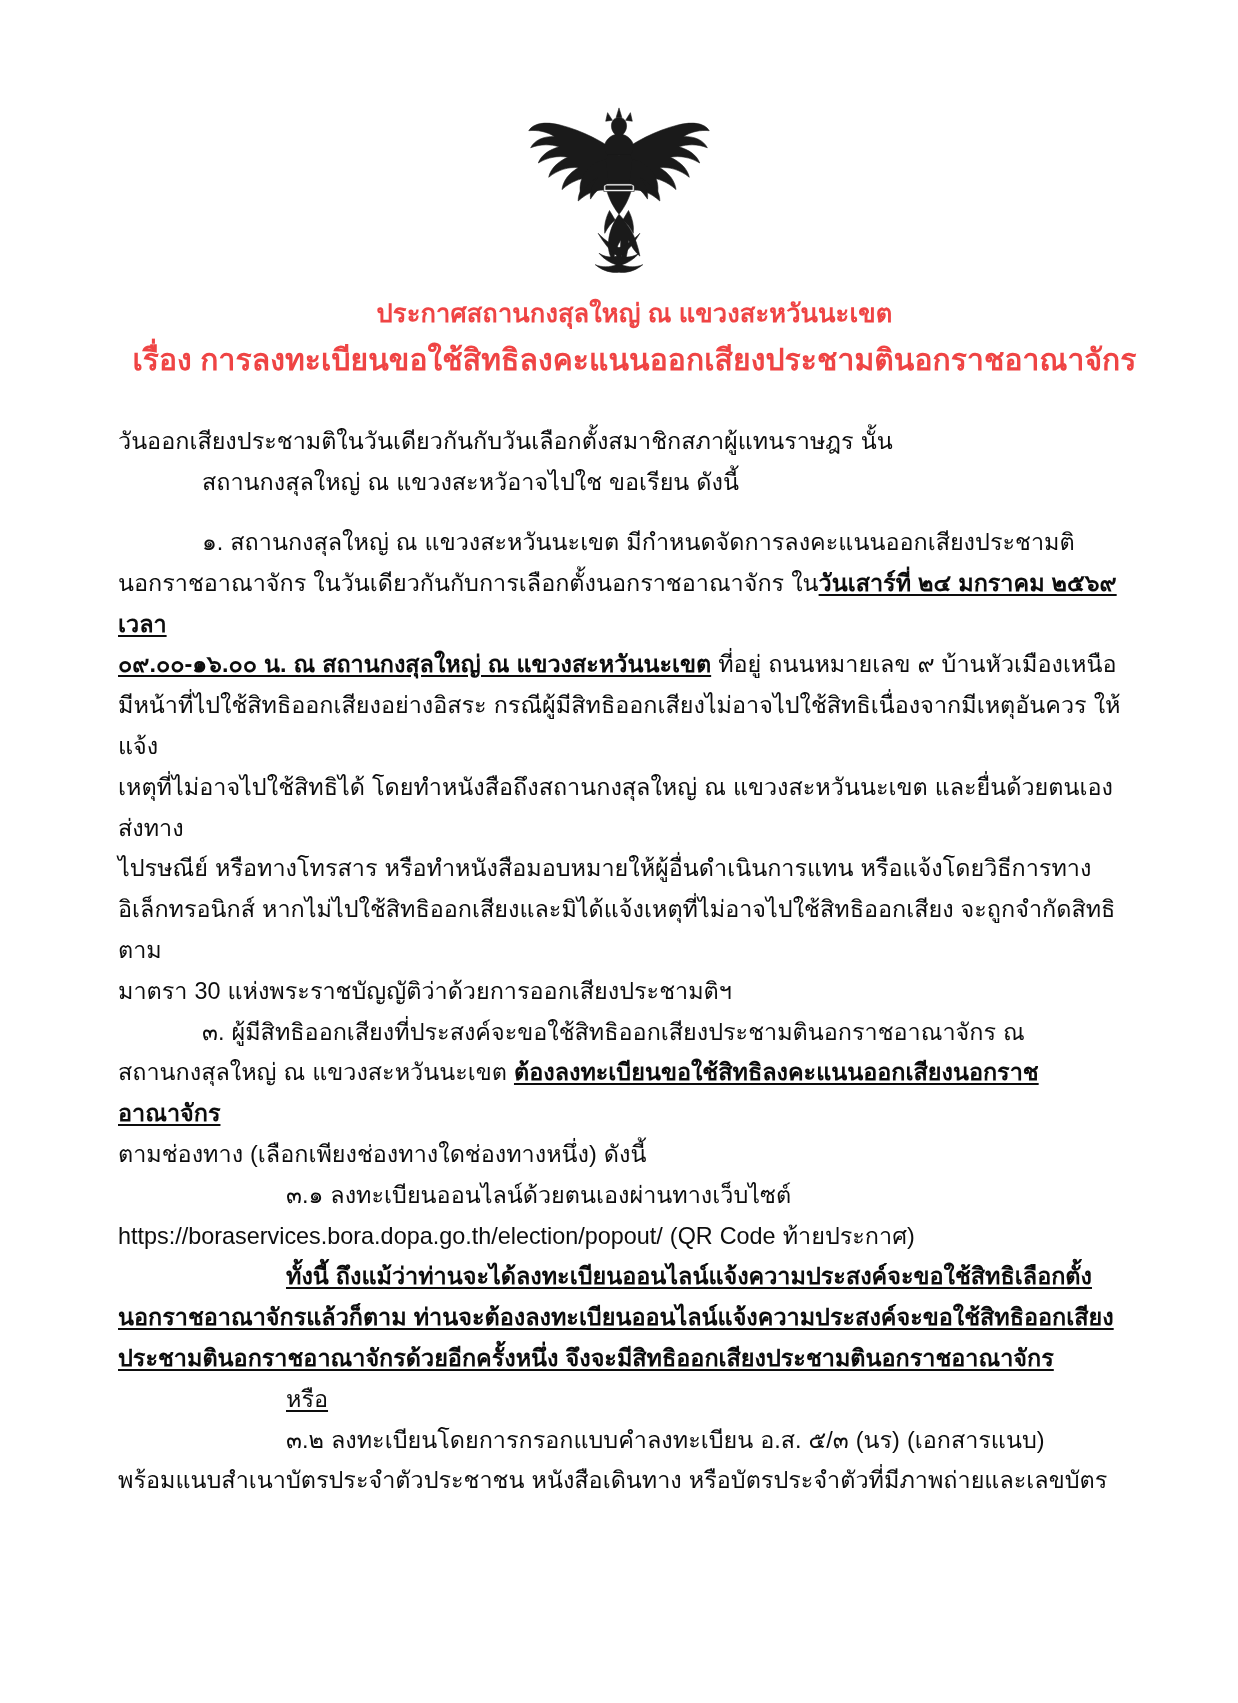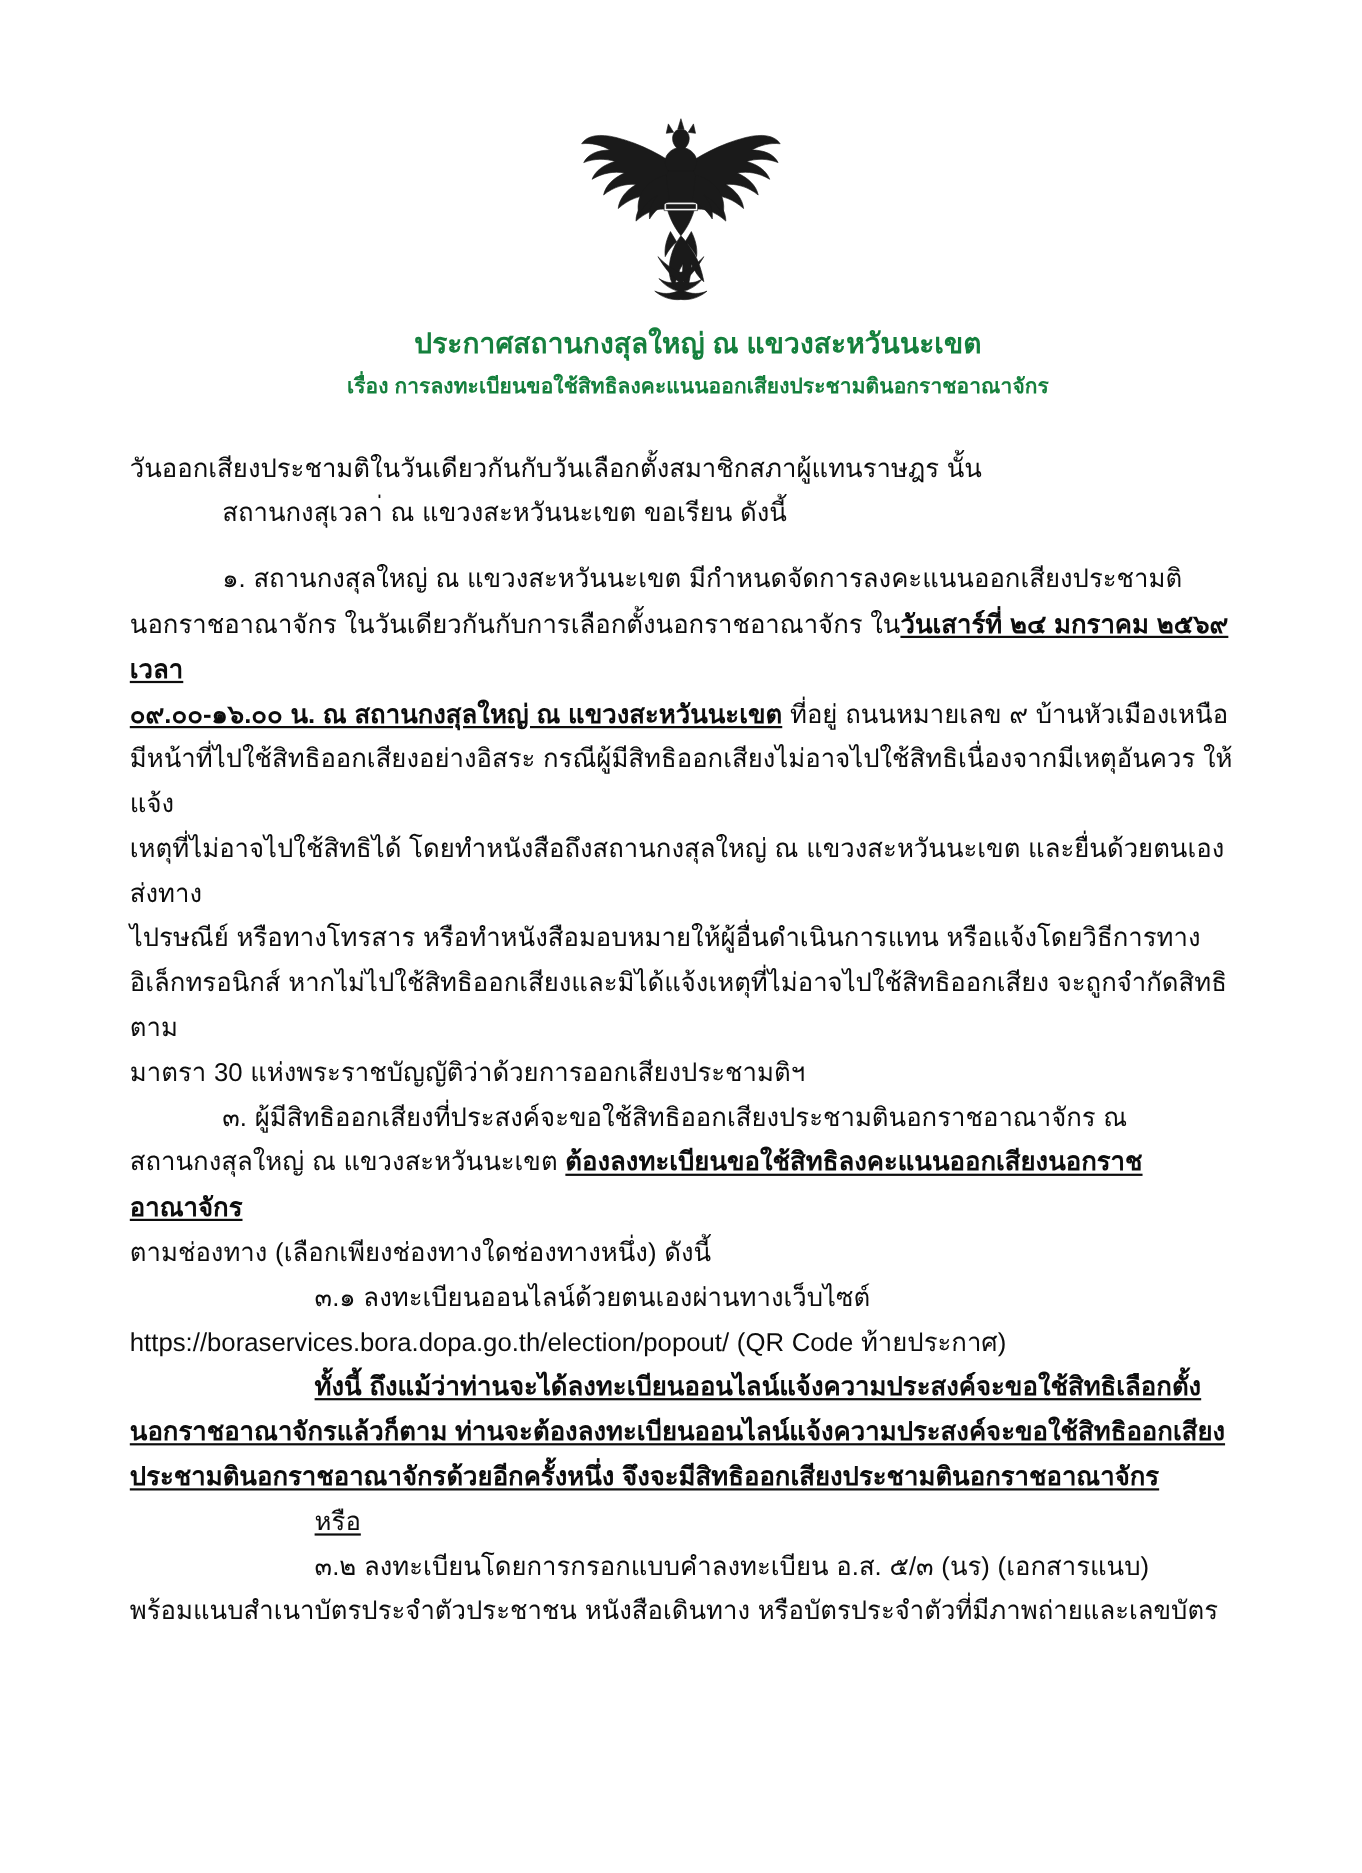--- a/index.html
+++ b/index.html
@@ -37,30 +37,30 @@
 
   
   .headings {
     margin-top: 16px;
     text-align: center;
   }
   .doc-title,
   .doc-subject {
     font-family: "Liberation Sans", "DejaVu Sans", sans-serif;
     font-weight: 700;
-    color: #15803d;
+    color: #ef4444;
     letter-spacing: .1px;
     margin-left: 31px;
   }
   .doc-title {
     font-size: 25.5px;
     line-height: 1.45;
   }
   .doc-subject {
-    font-size: 19px;
+    font-size: 30px;
     line-height: 1.45;
     margin-top: 6px;
   }
 
   
   .body-block {
     margin: 0 auto;
     padding: 0 112px 0 118px;
     margin-top: 40px;
   }
@@ -158,21 +158,21 @@
   </div>
 
   <div class="headings">
     <div class="doc-title">ประกาศสถานกงสุลใหญ่ ณ แขวงสะหวันนะเขต</div>
     <div class="doc-subject">เรื่อง การลงทะเบียนขอใช้สิทธิลงคะแนนออกเสียงประชามตินอกราชอาณาจักร</div>
   </div>
 
   <div class="body-block">
 
     <p class="para">วันออกเสียงประชามติในวันเดียวกันกับวันเลือกตั้งสมาชิกสภาผู้แทนราษฎร นั้น</p>
-    <p class="para indent-1">สถานกงสุเวลา่ ณ แขวงสะหวันนะเขต ขอเรียน ดังนี้</p>
+    <p class="para indent-1">สถานกงสุลใหญ่ ณ แขวงสะหวัอาจไปใช ขอเรียน ดังนี้</p>
 
     <p class="para indent-1 gap-sm">๑. สถานกงสุลใหญ่ ณ แขวงสะหวันนะเขต มีกำหนดจัดการลงคะแนนออกเสียงประชามติ</p>
     <p class="para">
       <span>นอกราชอาณาจักร ในวันเดียวกันกับการเลือกตั้งนอกราชอาณาจักร ใน</span><b class="bu">วันเสาร์ที่ ๒๔ มกราคม ๒๕๖๙ เวลา</b>
     </p>
     <p class="para">
       <b class="bu">๐๙.๐๐-๑๖.๐๐ น. ณ สถานกงสุลใหญ่ ณ แขวงสะหวันนะเขต</b><span> ที่อยู่ ถนนหมายเลข ๙ บ้านหัวเมืองเหนือ</span>
     </p>
 
     <p class="para">มีหน้าที่ไปใช้สิทธิออกเสียงอย่างอิสระ กรณีผู้มีสิทธิออกเสียงไม่อาจไปใช้สิทธิเนื่องจากมีเหตุอันควร ให้แจ้ง</p>

